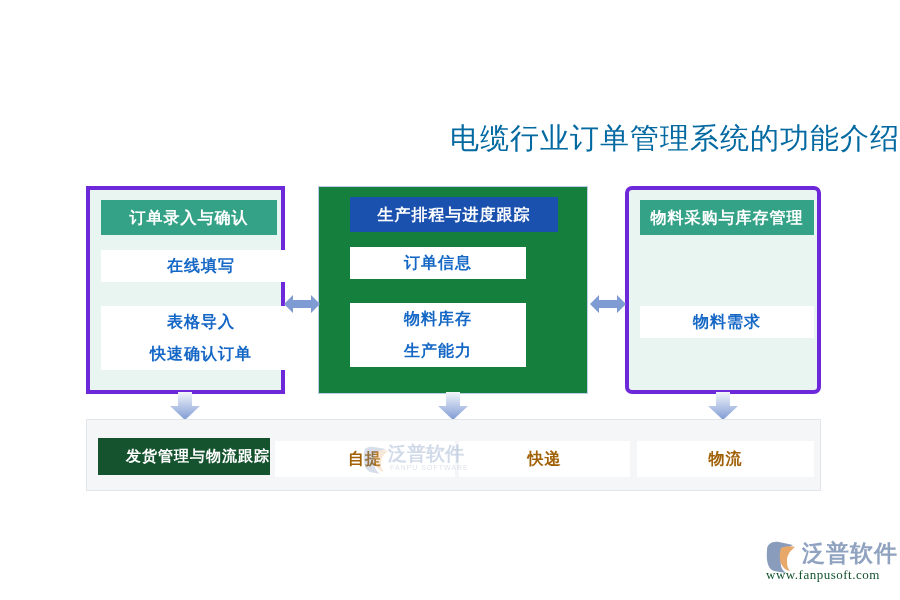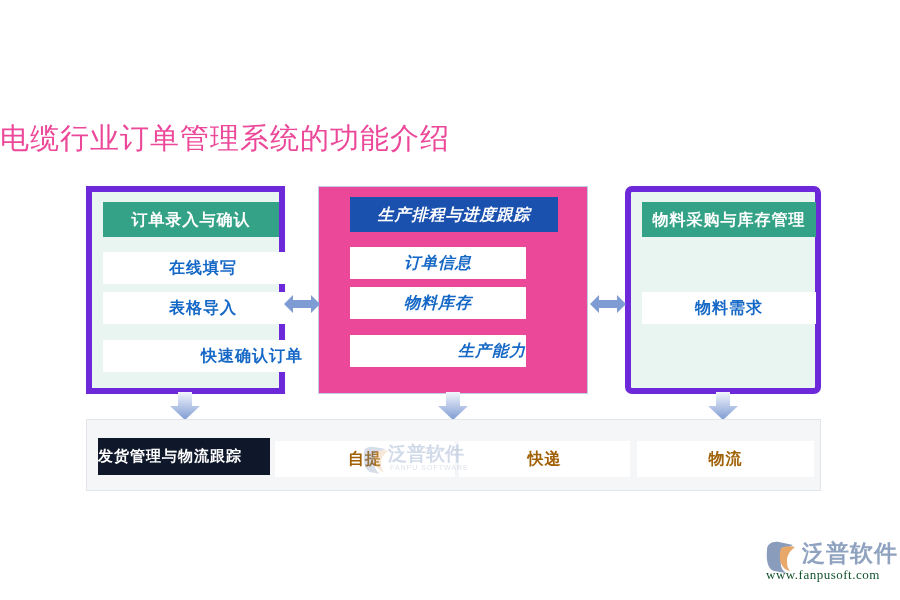--- a/index.html
+++ b/index.html
@@ -21,44 +21,43 @@
     height: 600px;
   }
 
   
   .page-title {
     position: absolute;
     left: 0;
     top: 118;
     top: 118px;
     width: 900px;
-    text-align: left;
+    text-align: right;
     font-family: "Liberation Serif", "DejaVu Serif", serif;
     font-size: 29px;
     line-height: 40px;
     letter-spacing: 1px;
-    color: #ec4899;
+    color: #0369a1;
     font-weight: 400;
     white-space: nowrap;
   }
 
   
   .col {
     position: absolute;
     top: 186px;
     box-sizing: border-box;
   }
   .col-green {
     background: #e9f5f1;
-    border: 6px solid #6d28d9;
+    border: 4px solid #6d28d9;
   }
   .col-blue {
-    background: #ec4899;
+    background: #15803d;
     border: 1px solid #bfcce8;
-    font-style: italic;
   }
   .col-1 { left: 86px;  width: 199px; height: 208px; }
   .col-2 { left: 318px; width: 270px; height: 208px; }
   .col-3 { left: 625px; width: 196px; height: 208px; border-radius: 7px; }
 
   .col-header {
     position: absolute;
     left: 11px;
     top: 10px;
     height: 35px;
@@ -85,22 +84,22 @@
     font-weight: bold;
     text-align: center;
     letter-spacing: 1px;
     white-space: nowrap;
     font-family: "Liberation Serif", "DejaVu Serif", serif;
   }
   .col-1 .col-item { left: 11px; width: 200px; }
   .col-2 .col-item { left: 31px; width: 176px; }
   .col-3 .col-item { left: 11px; width: 174px; }
   .item-0 { top: 60px; }
-  .item-1 { top: 100px; }
-  .item-2 { top: 148px; text-align: right; }
+  .item-1 { top: 116px; }
+  .item-2 { top: 148px; }
 
   
   .h-arrow {
     position: absolute;
     top: 292px;
     width: 36px;
     height: 24px;
   }
   .h-arrow-1 { left: 284px; }
   .h-arrow-2 { left: 590px; }
@@ -127,25 +126,25 @@
     border: 1px solid #e2e6ea;
     box-sizing: border-box;
   }
   .bottom-header {
     position: absolute;
     left: 98px;
     top: 438px;
     width: 172px;
     height: 37px;
     line-height: 37px;
-    background: #0f172a;
+    background: #14532d;
     color: #ffffff;
     font-size: 15px;
     font-weight: bold;
-    text-align: left;
+    text-align: right;
     letter-spacing: 1px;
     white-space: nowrap;
     font-family: "Liberation Serif", "DejaVu Serif", serif;
   }
   .bottom-item {
     position: absolute;
     top: 441px;
     height: 36px;
     line-height: 36px;
     background: #ffffff;

